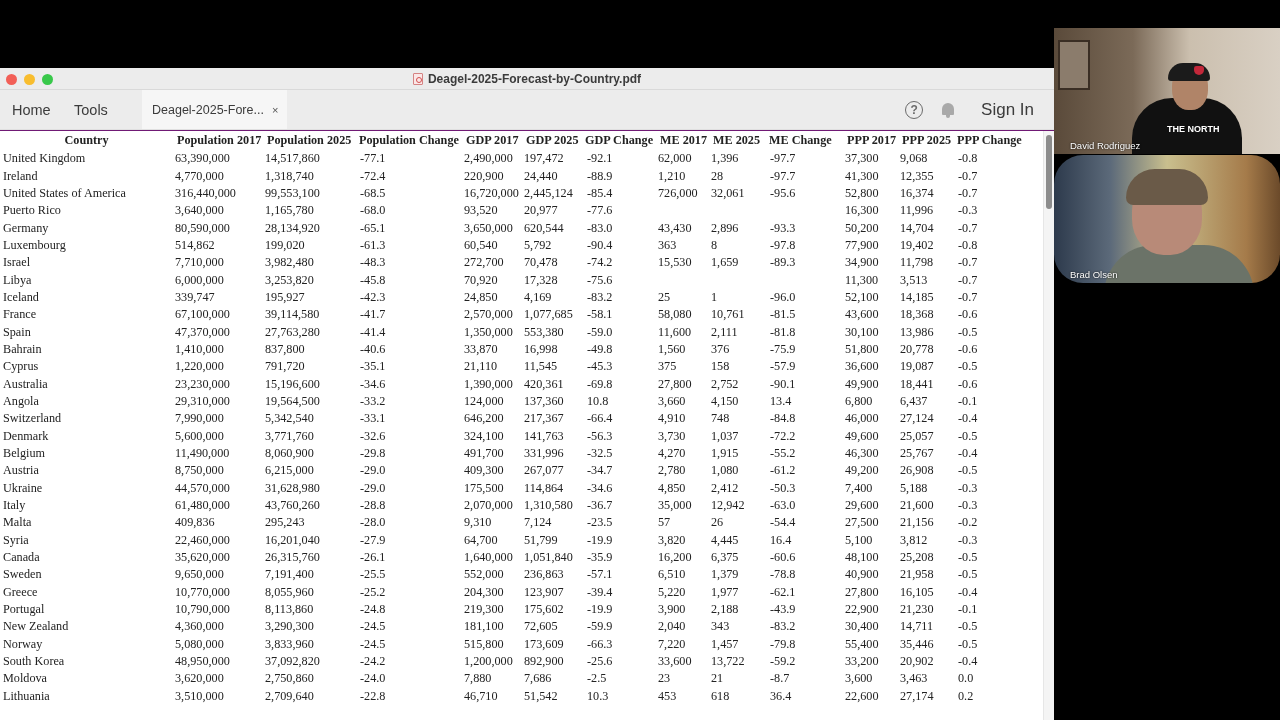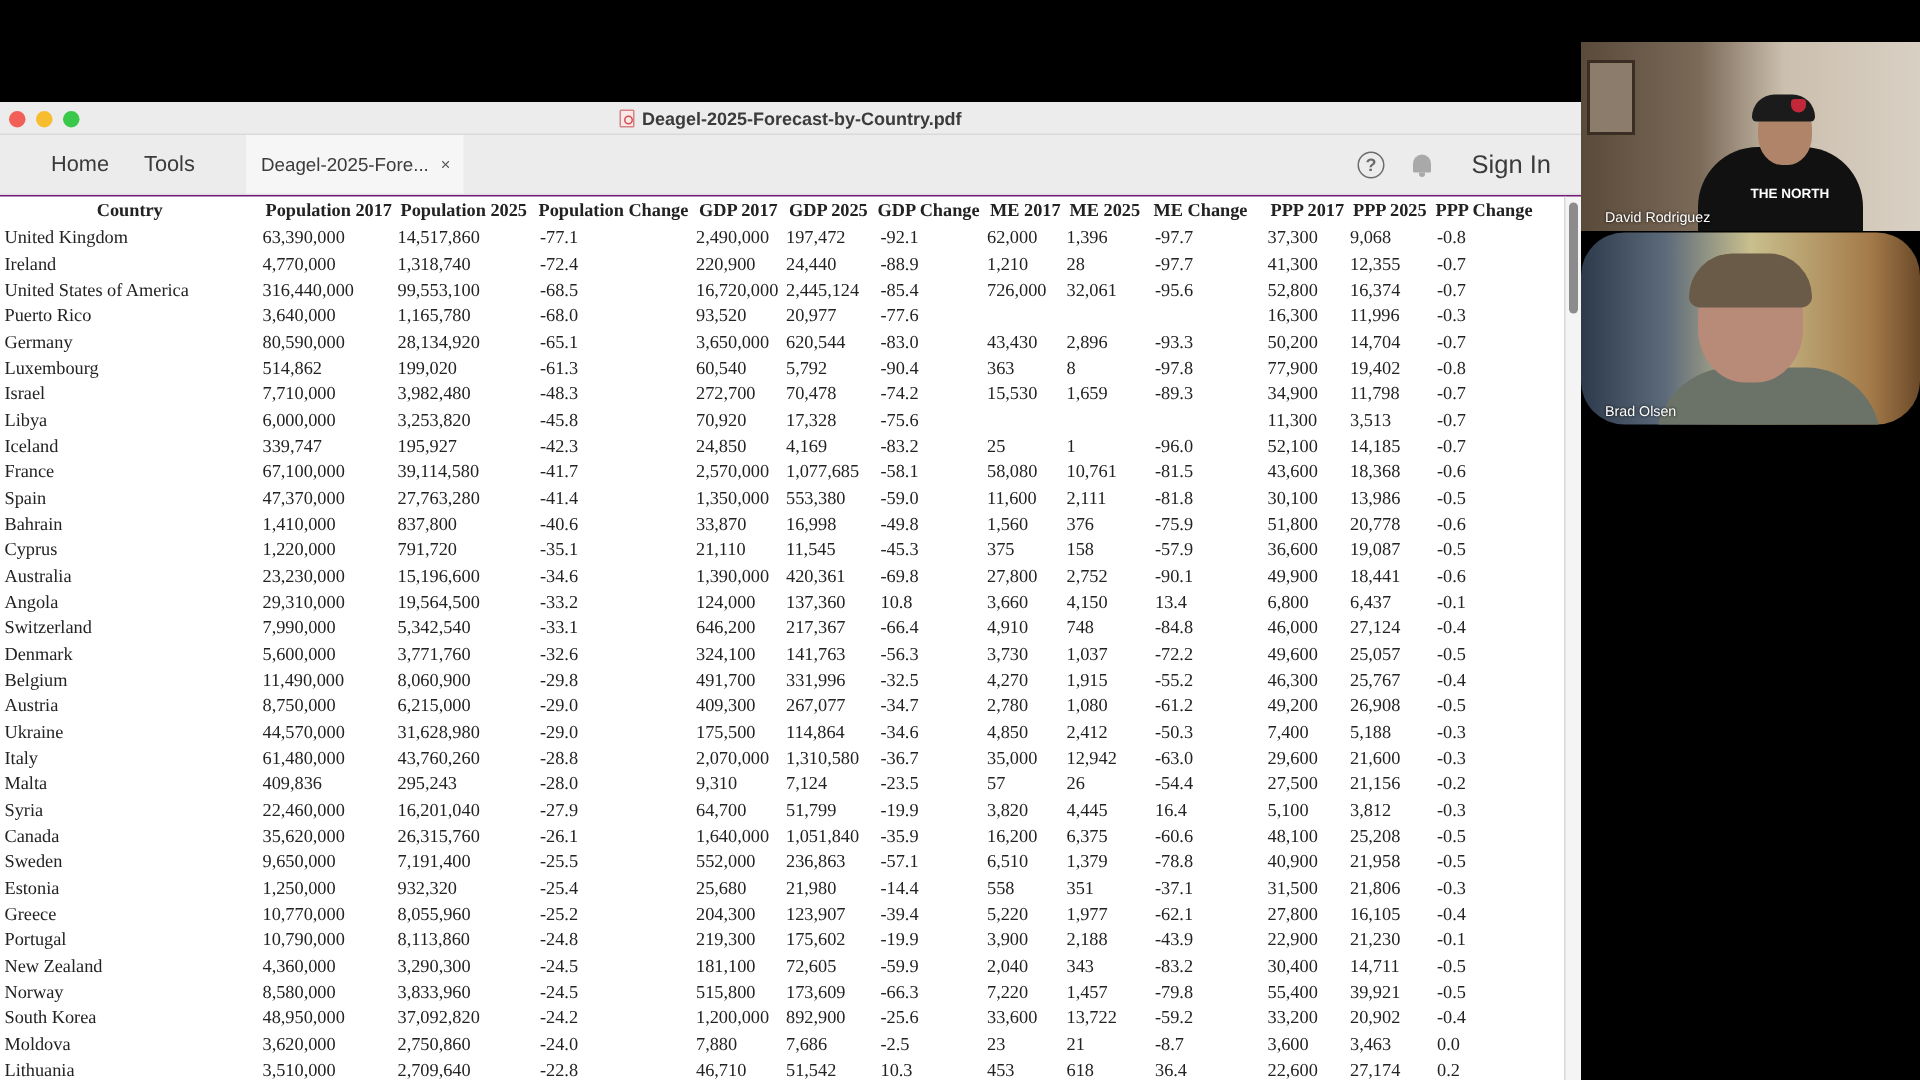--- a/index.html
+++ b/index.html
@@ -11,21 +11,21 @@
   .titlebar { height: 22px; background: #ececec; border-bottom: 1px solid #d9d9d9; position: relative; display: flex; align-items: center; justify-content: center; }
   .traffic { position: absolute; left: 6px; top: 6px; display: flex; gap: 7px; }
   .traffic span { width: 11px; height: 11px; border-radius: 50%; display: block; }
   .tl-close { background: #f25f57; }
   .tl-min { background: #f8bd2e; }
   .tl-max { background: #38c84a; }
   .title-wrap { display: flex; align-items: center; gap: 5px; font-size: 12px; color: #3b3b3b; font-weight: bold; }
   .pdf-icon { width: 10px; height: 12px; border: 1px solid #d58383; background: #fbe7e7; border-radius: 1px; position: relative; }
   .pdf-icon::after { content: ""; position: absolute; left: 2px; top: 3px; width: 4px; height: 4px; border: 1px solid #d25050; border-radius: 50%; }
 
-  .toolbar { height: 40px; background: #ececec; display: flex; align-items: stretch; position: relative; border-bottom: 1px solid #e0e0e0; padding-left: 22px; }
+  .toolbar { height: 40px; background: #ececec; display: flex; align-items: stretch; position: relative; border-bottom: 1px solid #e0e0e0; }
   .nav-item { font-size: 14.5px; color: #3b3b3b; padding: 0 0 0 12px; display: flex; align-items: center; width: 62px; }
   .nav-item.tools { width: 80px; }
   .doc-tab { background: #f6f6f6; width: 145px; display: flex; align-items: center; padding-left: 10px; margin-left: 0px; font-size: 12.5px; color: #3b3b3b; gap: 8px; }
   .doc-tab .close-x { font-size: 11px; color: #555; }
   .toolbar-right { position: absolute; right: 20px; top: 0; height: 40px; display: flex; align-items: center; gap: 18px; }
   .help-icon { width: 18px; height: 18px; border: 1.6px solid #6b6b6b; border-radius: 50%; font-size: 12px; color: #6b6b6b; display: flex; align-items: center; justify-content: center; font-weight: bold; }
   .bell-icon { width: 14px; height: 16px; position: relative; }
   .bell-icon .dome { position: absolute; left: 1px; top: 1px; width: 12px; height: 12px; background: #a9a9a9; border-radius: 6px 6px 1px 1px; }
   .bell-icon .clap { position: absolute; left: 5px; top: 13px; width: 4px; height: 3px; background: #a9a9a9; border-radius: 0 0 2px 2px; }
   .signin { font-size: 17px; color: #3b3b3b; margin-left: 8px; }
@@ -494,35 +494,20 @@
             <td class="c5">236,863</td>
             <td class="c6">-57.1</td>
             <td class="c7">6,510</td>
             <td class="c8">1,379</td>
             <td class="c9">-78.8</td>
             <td class="c10">40,900</td>
             <td class="c11">21,958</td>
             <td class="c12">-0.5</td>
           </tr>
           <tr>
-            <td class="c0">Estonia</td>
-            <td class="c1">1,250,000</td>
-            <td class="c2">932,320</td>
-            <td class="c3">-25.4</td>
-            <td class="c4">25,680</td>
-            <td class="c5">21,980</td>
-            <td class="c6">-14.4</td>
-            <td class="c7">558</td>
-            <td class="c8">351</td>
-            <td class="c9">-37.1</td>
-            <td class="c10">31,500</td>
-            <td class="c11">21,806</td>
-            <td class="c12">-0.3</td>
-          </tr>
-          <tr>
             <td class="c0">Greece</td>
             <td class="c1">10,770,000</td>
             <td class="c2">8,055,960</td>
             <td class="c3">-25.2</td>
             <td class="c4">204,300</td>
             <td class="c5">123,907</td>
             <td class="c6">-39.4</td>
             <td class="c7">5,220</td>
             <td class="c8">1,977</td>
             <td class="c9">-62.1</td>
@@ -555,31 +540,31 @@
             <td class="c6">-59.9</td>
             <td class="c7">2,040</td>
             <td class="c8">343</td>
             <td class="c9">-83.2</td>
             <td class="c10">30,400</td>
             <td class="c11">14,711</td>
             <td class="c12">-0.5</td>
           </tr>
           <tr>
             <td class="c0">Norway</td>
-            <td class="c1">8,580,000</td>
+            <td class="c1">5,080,000</td>
             <td class="c2">3,833,960</td>
             <td class="c3">-24.5</td>
             <td class="c4">515,800</td>
             <td class="c5">173,609</td>
             <td class="c6">-66.3</td>
             <td class="c7">7,220</td>
             <td class="c8">1,457</td>
             <td class="c9">-79.8</td>
             <td class="c10">55,400</td>
-            <td class="c11">39,921</td>
+            <td class="c11">35,446</td>
             <td class="c12">-0.5</td>
           </tr>
           <tr>
             <td class="c0">South Korea</td>
             <td class="c1">48,950,000</td>
             <td class="c2">37,092,820</td>
             <td class="c3">-24.2</td>
             <td class="c4">1,200,000</td>
             <td class="c5">892,900</td>
             <td class="c6">-25.6</td>

